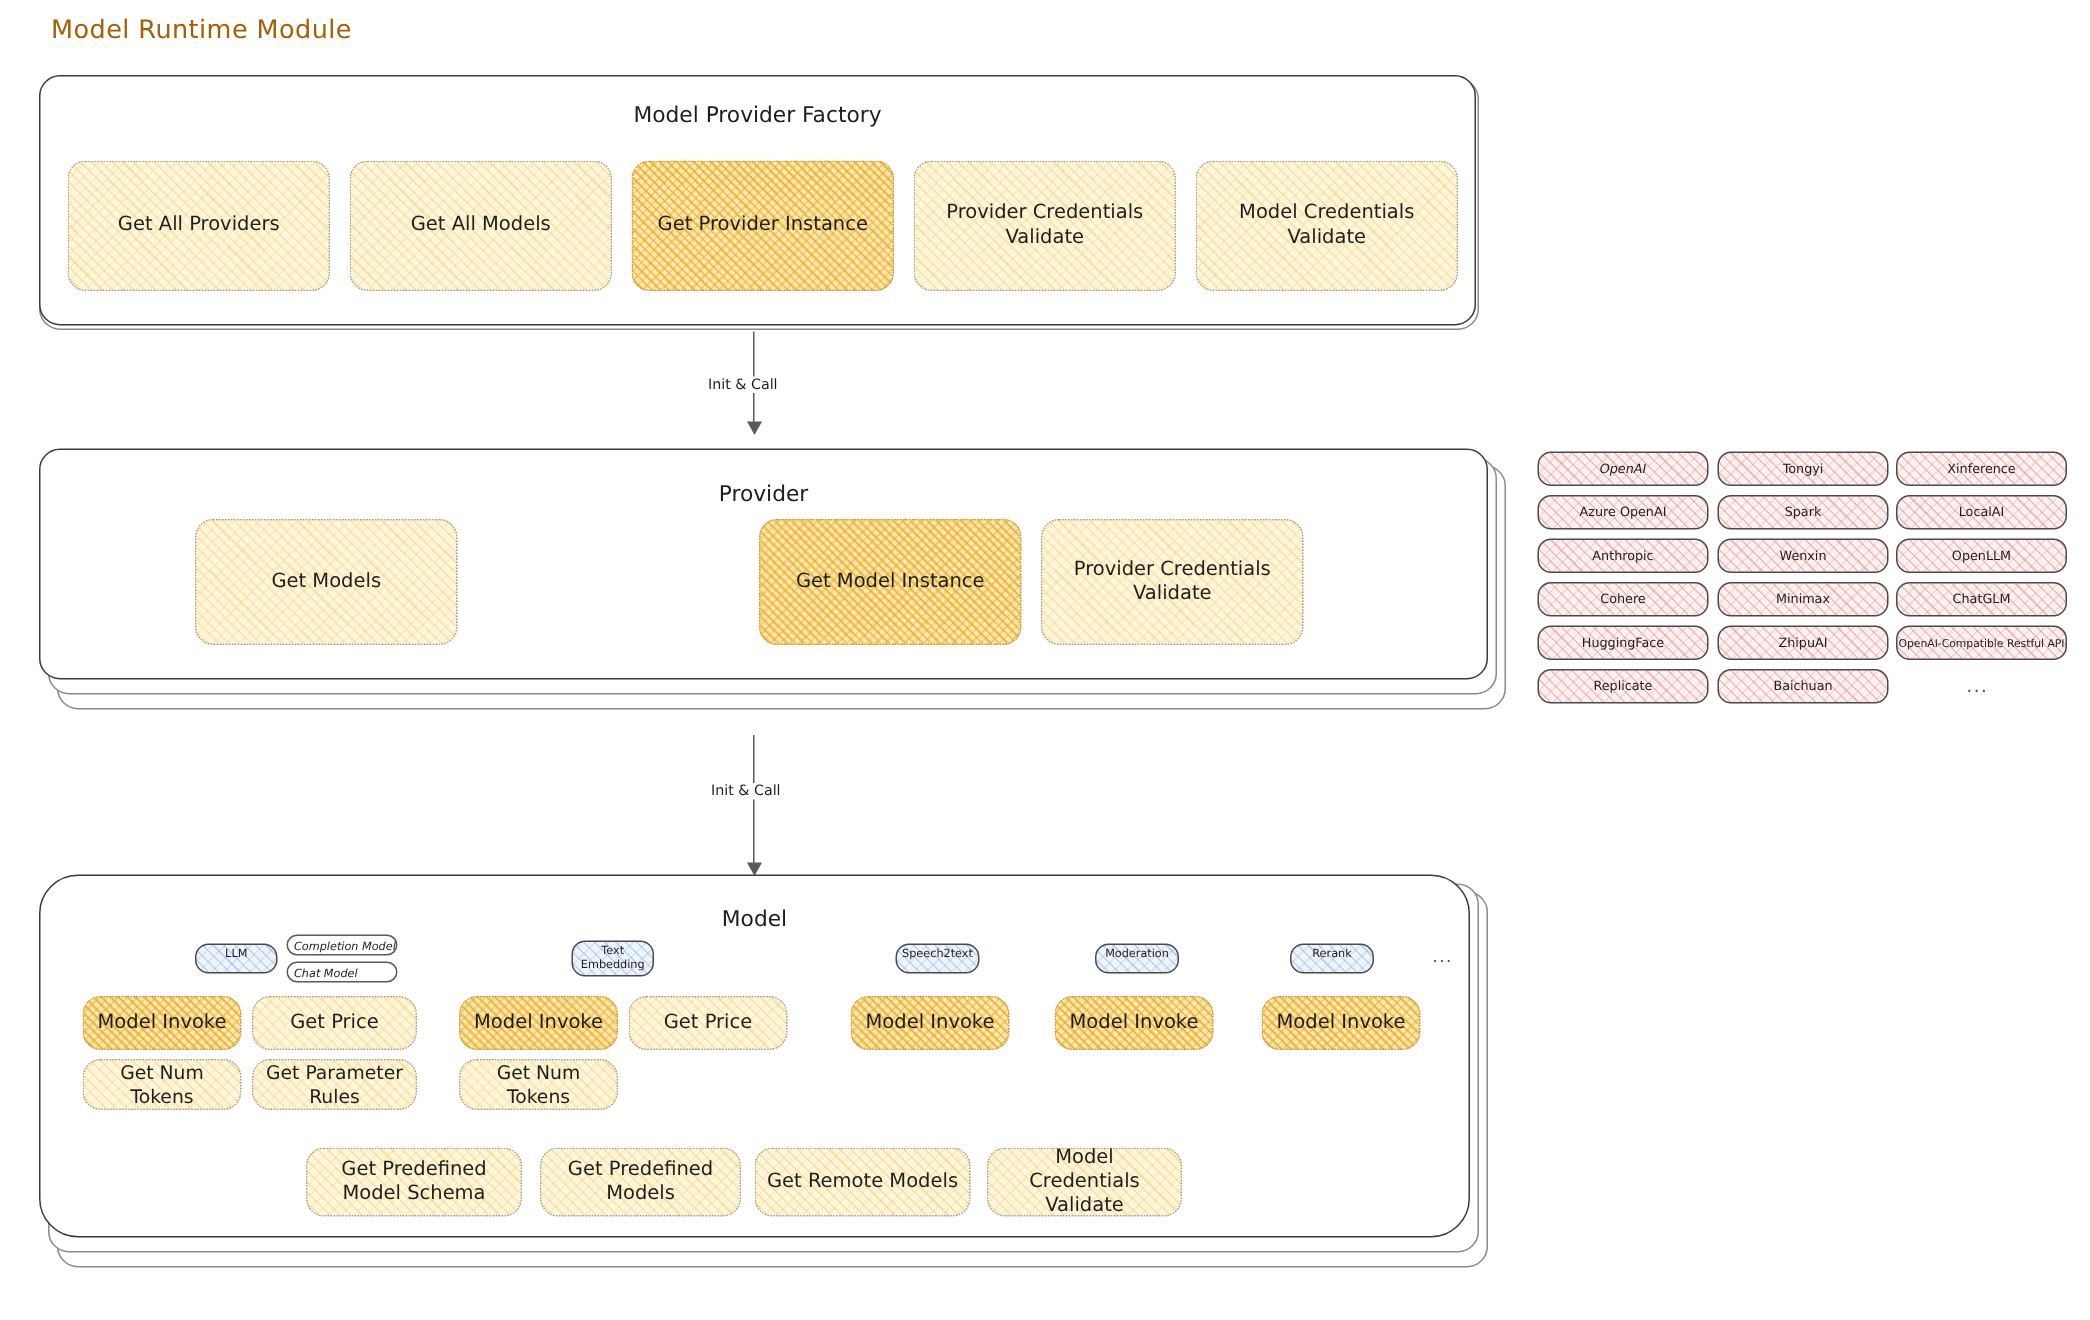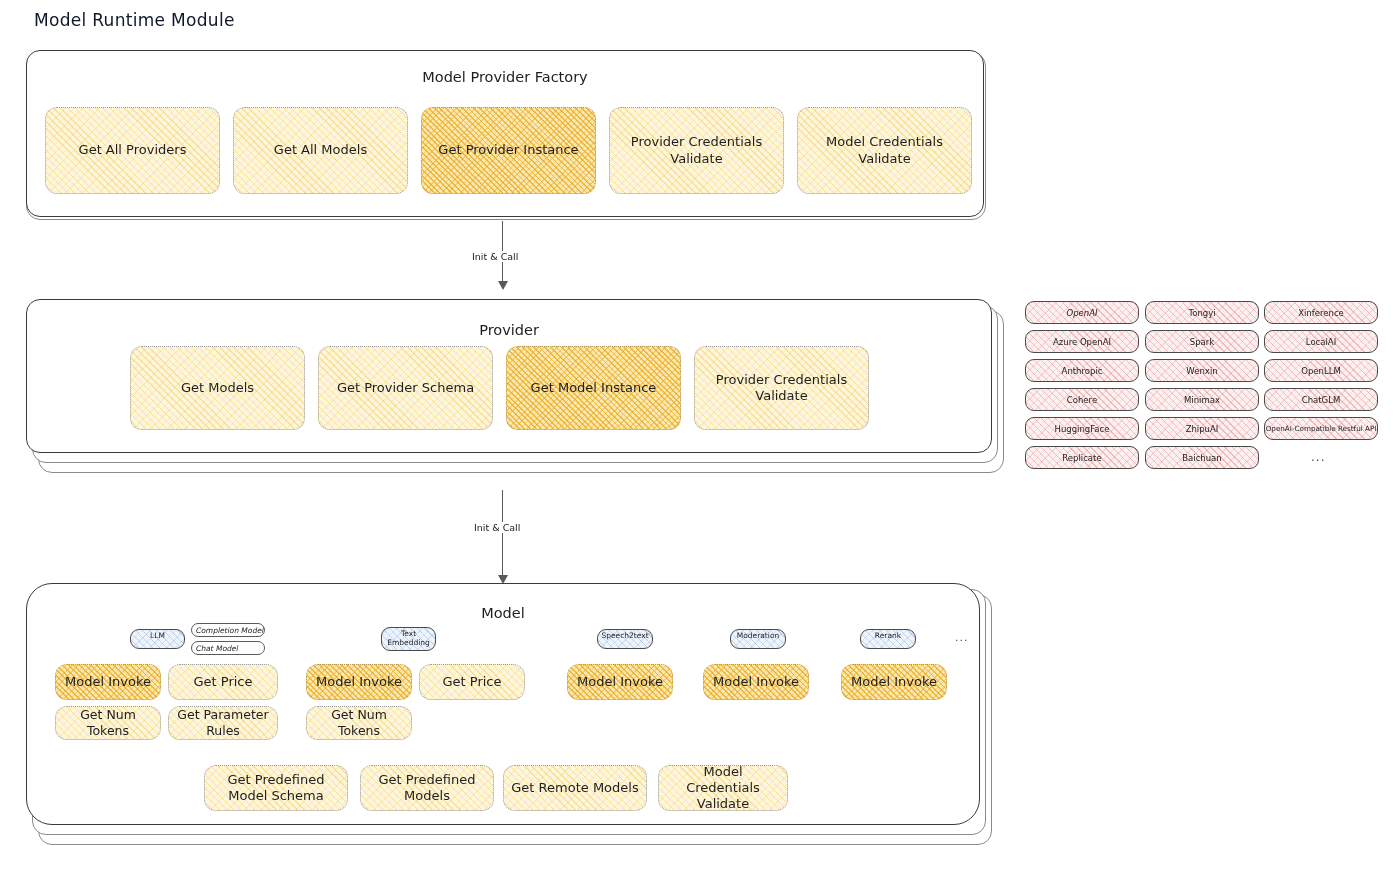--- a/index.html
+++ b/index.html
@@ -9,21 +9,21 @@
     font-family:"DejaVu Sans", sans-serif;
     overflow:hidden;
     position:relative;
     color:#1e1e1e;
   }
   .hand{font-family:"DejaVu Sans", sans-serif;}
 
   
   #page-title{
     position:absolute; left:34px; top:10px;
-    font-size:17px; letter-spacing:.3px; color:#0f172a;
+    font-size:17px; letter-spacing:.3px; color:#a16207;
   }
 
   
   .sketch-card{
     position:absolute;
     background:#ffffff;
     border:1.4px solid #3b3b3b;
     border-radius:14px;
     box-sizing:border-box;
   }
@@ -163,23 +163,20 @@
 <div class="arrow-label hand" style="left:468px;top:251px;">Init &amp; Call</div>
 
 <div class="stack-layer" style="left:38px;top:310px;width:966px;height:163px;"></div>
 <div class="stack-layer" style="left:32px;top:305px;width:966px;height:158px;"></div>
 <div class="sketch-card z2" style="left:26px;top:299px;width:966px;height:154px;">
   <div class="card-title hand" style="top:22px;">Provider</div>
 
   <div class="leaf fill-yellow" style="left:103px;top:46px;width:175px;height:84px;">
     <span>Get Models</span>
   </div>
-  <div class="leaf fill-yellow" style="left:291px;top:46px;width:175px;height:84px;">
-    <span>Get Provider Schema</span>
-  </div>
   <div class="leaf fill-orange" style="left:479px;top:46px;width:175px;height:84px;">
     <span>Get Model Instance</span>
   </div>
   <div class="leaf fill-yellow" style="left:667px;top:46px;width:175px;height:84px;">
     <span>Provider Credentials Validate</span>
   </div>
 </div>
 
 <div class="pill fill-pink" style="left:1025px;top:301px;width:114px;height:23px;font-style:italic;">
   <span>OpenAI</span>

